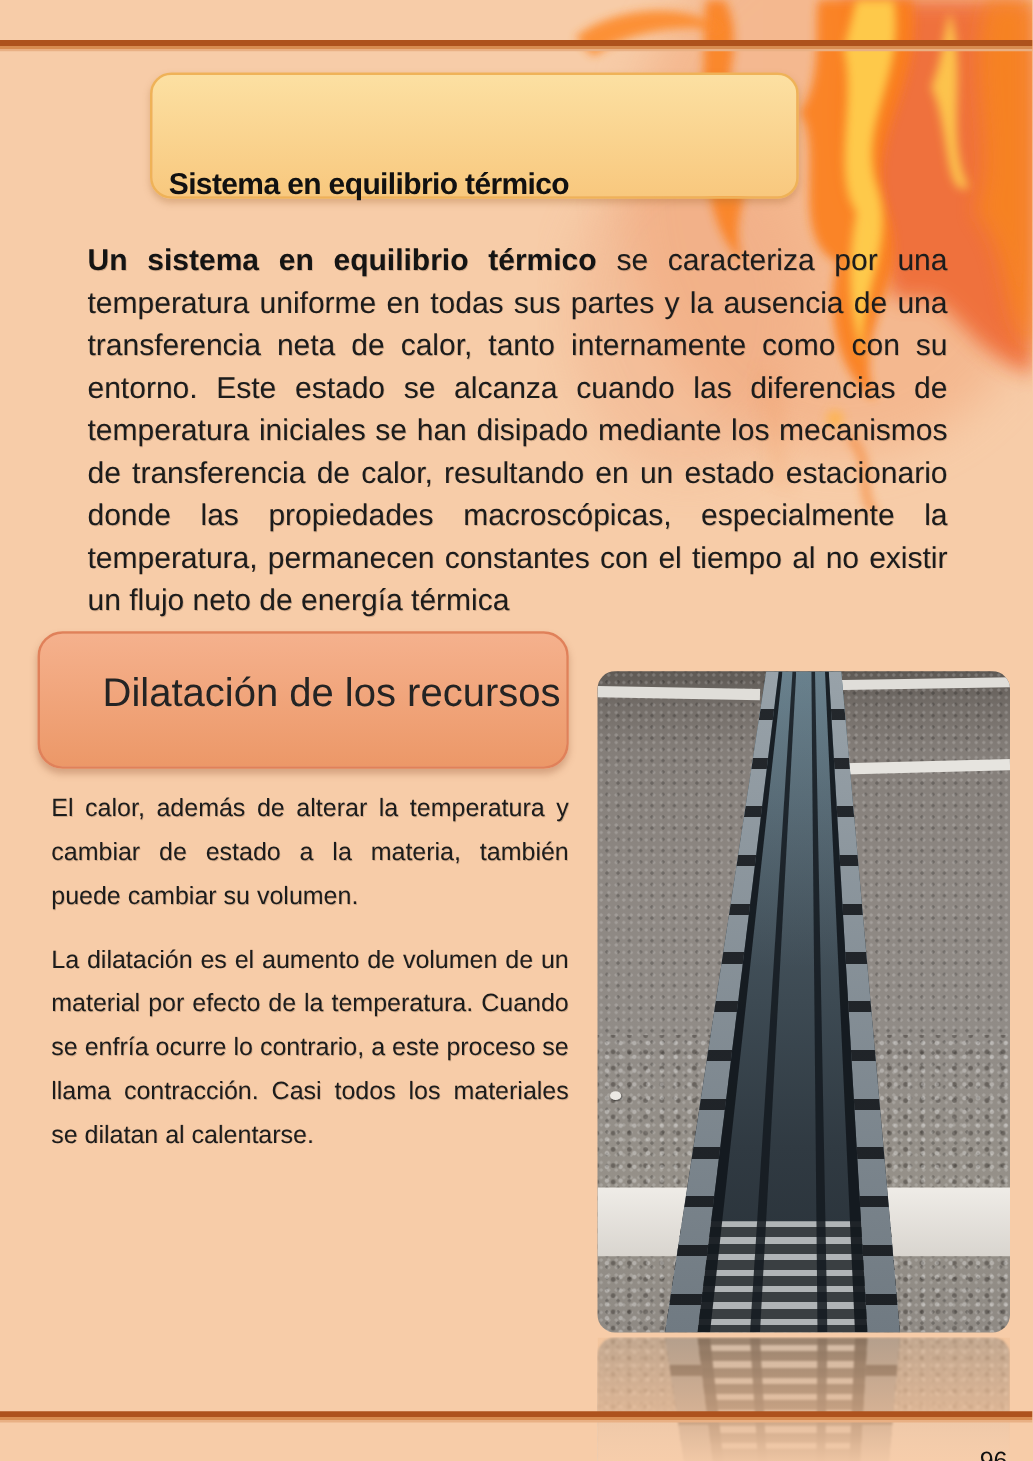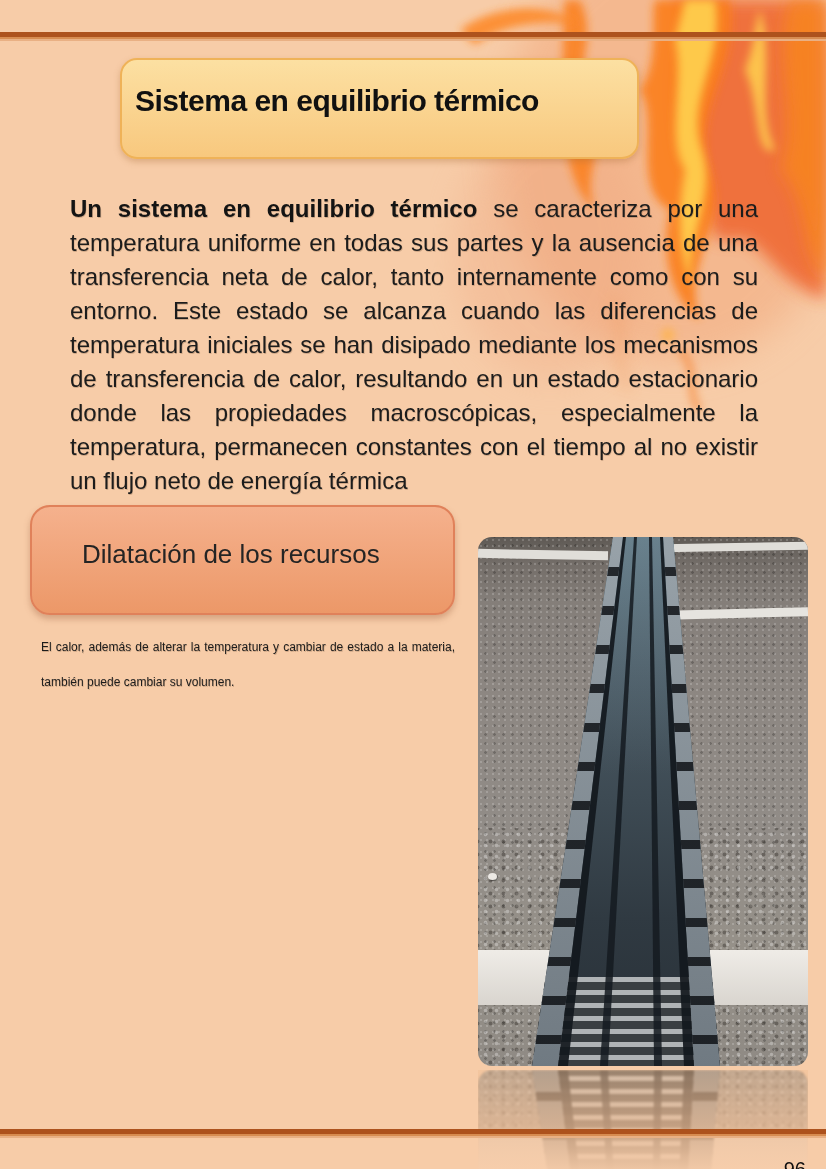--- a/index.html
+++ b/index.html
@@ -20,39 +20,39 @@
   .rule{position:absolute;left:0;width:826px;height:9px;z-index:5;
         background:linear-gradient(180deg,var(--rule-dark) 0 5px,var(--rule-mid) 5px 7px,var(--rule-light) 7px 9px);}
   .rule-top{top:32px;}
   .rule-bottom{top:1129px;}
 
   
   .title-box{position:absolute;left:120px;top:58px;width:519px;height:101px;z-index:4;
              border-radius:17px;border:2px solid var(--title-border);box-sizing:border-box;
              background:linear-gradient(180deg,var(--title-top),var(--title-bottom));
              box-shadow:0 3px 6px rgba(170,110,55,.35);}
-  .title-text{padding:22px 0 0 13px;font-size:30px;font-weight:bold;letter-spacing:-.5px;
-              color:#111;line-height:38px;}
+  .title-text{padding:22px 0 0 13px;font-size:24px;font-weight:bold;letter-spacing:-.5px;
+              color:#111;line-height:38px;margin-top:47px;}
 
   
   .intro{position:absolute;left:70px;top:192px;width:688px;margin:0;z-index:3;
          font-size:24px;line-height:34px;text-align:justify;color:var(--text);
          text-shadow:.6px .6px 0 rgba(120,85,60,.30);}
   .intro b{color:#141414;}
 
   
   .section-box{position:absolute;left:30px;top:505px;width:425px;height:110px;z-index:4;
                border-radius:20px;border:2px solid var(--section-border);box-sizing:border-box;
                background:linear-gradient(180deg,var(--section-top),var(--section-bottom));
                box-shadow:0 4px 6px rgba(150,85,55,.35);}
-  .section-heading{padding:30px 0 0 50px;font-size:26px;color:#242424;line-height:34px;}
+  .section-heading{padding:30px 0 0 50px;font-size:32px;color:#242424;line-height:34px;}
 
   
   .column{position:absolute;left:41px;top:630px;width:414px;z-index:3;}
-  .column p{margin:0 0 16px 0;font-size:12px;line-height:35px;text-align:justify;
+  .column p{margin:0 0 16px 0;font-size:20px;line-height:35px;text-align:justify;
             color:var(--text);text-shadow:.6px .6px 0 rgba(120,85,60,.30);}
 
   
   .photo{position:absolute;left:478px;top:537px;width:330px;height:529px;z-index:2;
          border-radius:14px;overflow:hidden;
          background:linear-gradient(180deg,#5e5954 0%,#736d68 5%,#847e79 12%,#8d8782 30%,#918c87 55%,#969189 80%,#8f8a84 100%);}
   .speckle{position:absolute;inset:0;
      background-image:radial-gradient(circle,rgba(255,255,255,.18) 1px,transparent 1.6px),
                       radial-gradient(circle,rgba(0,0,0,.22) 1px,transparent 1.6px);
      background-size:6px 6px,9px 9px;background-position:0 0,3px 4px;}
@@ -134,20 +134,21 @@
 </div>
 
 <p class="intro"><b>Un sistema en equilibrio térmico</b> <span>se caracteriza por una temperatura uniforme en todas sus partes y la ausencia de una transferencia neta de calor, tanto internamente como con su entorno. Este estado se alcanza cuando las diferencias de temperatura iniciales se han disipado mediante los mecanismos de transferencia de calor, resultando en un estado estacionario donde las propiedades macroscópicas, especialmente la temperatura, permanecen constantes con el tiempo al no existir un flujo neto de energía térmica</span></p>
 
 <div class="section-box">
   <div class="section-heading">Dilatación de los recursos</div>
 </div>
 
 <div class="column">
   <p>El calor, además de alterar la temperatura y cambiar de estado a la materia, también puede cambiar su volumen.</p>
+  <p>La dilatación es el aumento de volumen de un material por efecto de la temperatura. Cuando se enfría ocurre lo contrario, a este proceso se llama contracción. Casi todos los materiales se dilatan al calentarse.</p>
 </div>
 
 <div class="photo" id="road-photo">
   <div class="speckle"></div>
   <div class="speckle-coarse"></div>
   <div class="mark mark-far-right"></div>
   <div class="mark mark-far-left"></div>
   <div class="mark mark-dash-right"></div>
   <div class="mark mark-stop-band"></div>
   <div class="pebble"></div>

